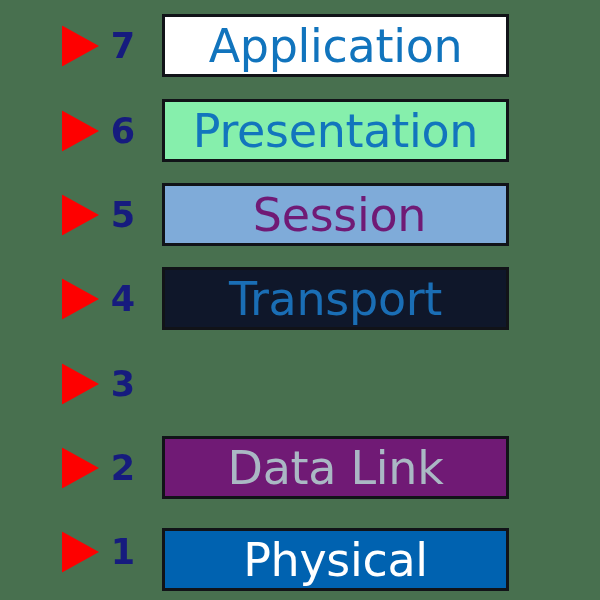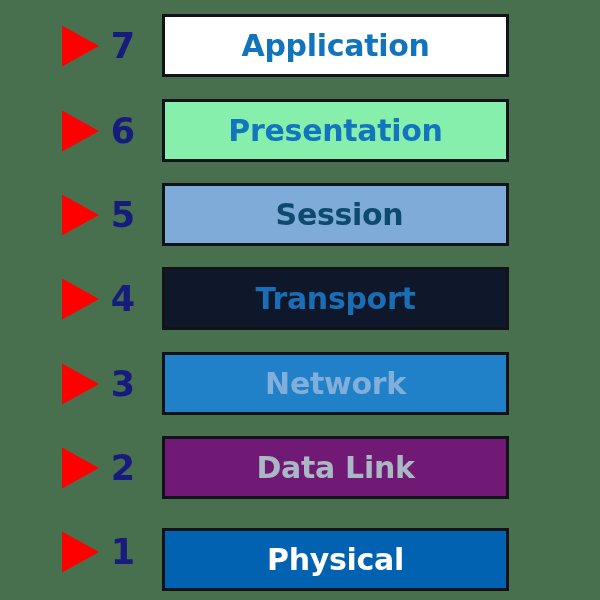--- a/index.html
+++ b/index.html
@@ -67,22 +67,22 @@
     top: 0;
     width: 347px;
     height: 63px;
     box-sizing: border-box;
     border: 3px solid #111318;
     display: flex;
     align-items: center;
     justify-content: center;
   }
   .layer-label {
-    font-size: 30px;
-    font-weight: bold;
+    font-size: 46px;
+    font-weight: normal;
     line-height: 1;
     white-space: nowrap;
     letter-spacing: -0.3px;
   }
 </style>
 </head>
 <body style="background: rgb(72, 112, 79);">
 
 <div id="osi-diagram">
     <div class="layer-row" style="top: 14px;">
@@ -108,44 +108,41 @@
       </div>
     </div>
     <div class="layer-row" style="top: 183px;">
       <span class="arrow-cell">
         <svg viewBox="0 0 37 41" xmlns="http://www.w3.org/2000/svg">
           <polygon points="0,0 37,20.5 0,41" fill="#fe0000"></polygon>
         </svg>
       </span>
       <div class="layer-number" style="color: rgb(22, 27, 126);">5</div>
       <div class="layer-box" style="background: rgb(127, 171, 217); border-color: rgb(17, 19, 24);">
-        <span class="layer-label" style="color: #0c4a6e; margin-left: 8px;">Session</span>
+        <span class="layer-label" style="color: #701a75; margin-left: 8px;">Session</span>
       </div>
     </div>
     <div class="layer-row" style="top: 267px;">
       <span class="arrow-cell">
         <svg viewBox="0 0 37 41" xmlns="http://www.w3.org/2000/svg">
           <polygon points="0,0 37,20.5 0,41" fill="#fe0000"></polygon>
         </svg>
       </span>
       <div class="layer-number" style="color: rgb(22, 27, 126);">4</div>
       <div class="layer-box" style="background: #0f172a; border-color: rgb(17, 19, 24);">
         <span class="layer-label" style="color: rgb(26, 110, 181);">Transport</span>
       </div>
     </div>
     <div class="layer-row" style="top: 352px;">
       <span class="arrow-cell">
         <svg viewBox="0 0 37 41" xmlns="http://www.w3.org/2000/svg">
           <polygon points="0,0 37,20.5 0,41" fill="#fe0000"></polygon>
         </svg>
       </span>
       <div class="layer-number" style="color: rgb(22, 27, 126);">3</div>
-      <div class="layer-box" style="background: rgb(32, 129, 200); border-color: rgb(17, 19, 24);">
-        <span class="layer-label" style="color: rgb(130, 174, 219);">Network</span>
-      </div>
     </div>
     <div class="layer-row" style="top: 436px;">
       <span class="arrow-cell">
         <svg viewBox="0 0 37 41" xmlns="http://www.w3.org/2000/svg">
           <polygon points="0,0 37,20.5 0,41" fill="#fe0000"></polygon>
         </svg>
       </span>
       <div class="layer-number" style="color: rgb(22, 27, 126);">2</div>
       <div class="layer-box" style="background: #701a75; border-color: rgb(17, 19, 24);">
         <span class="layer-label" style="color: rgb(170, 184, 196);">Data Link</span>

